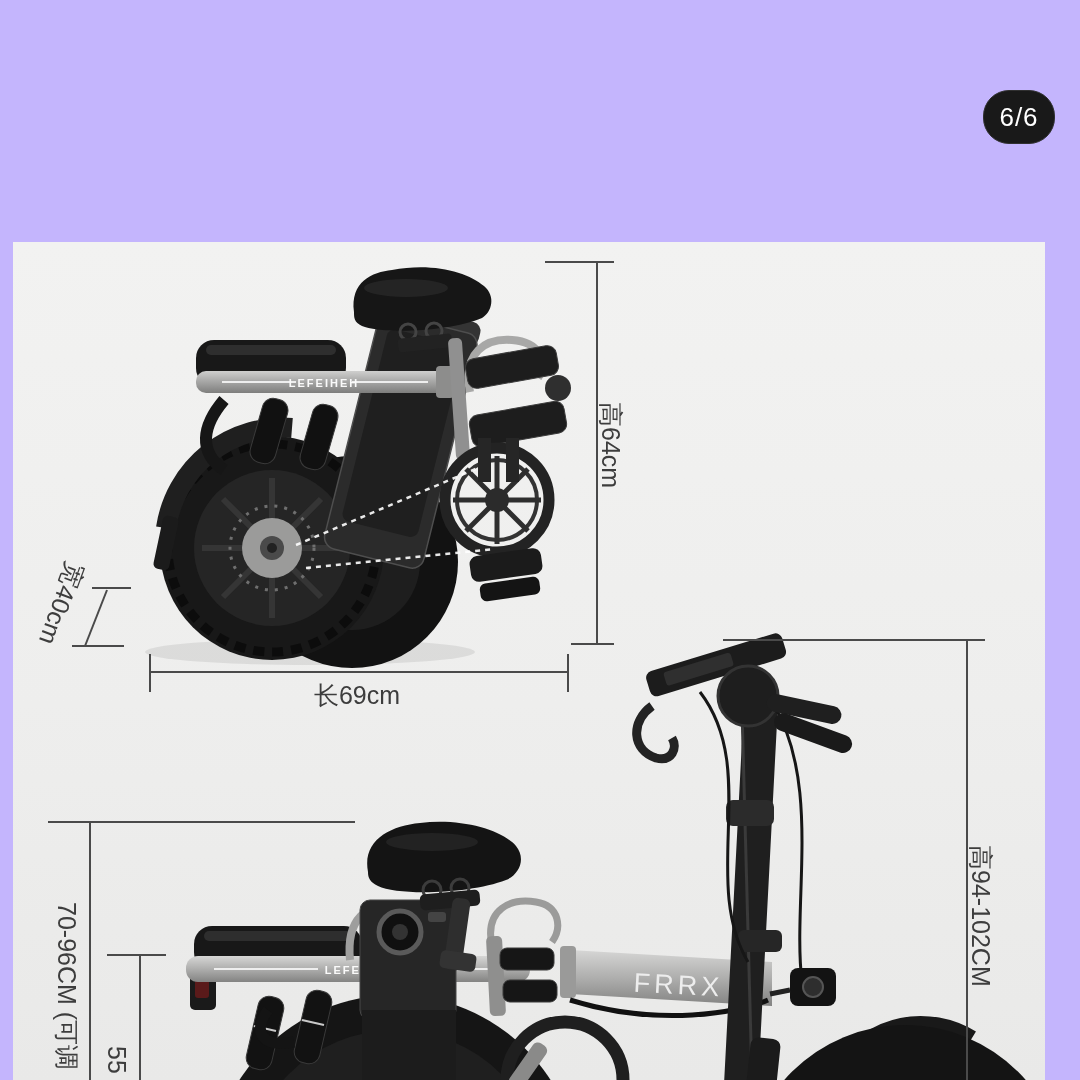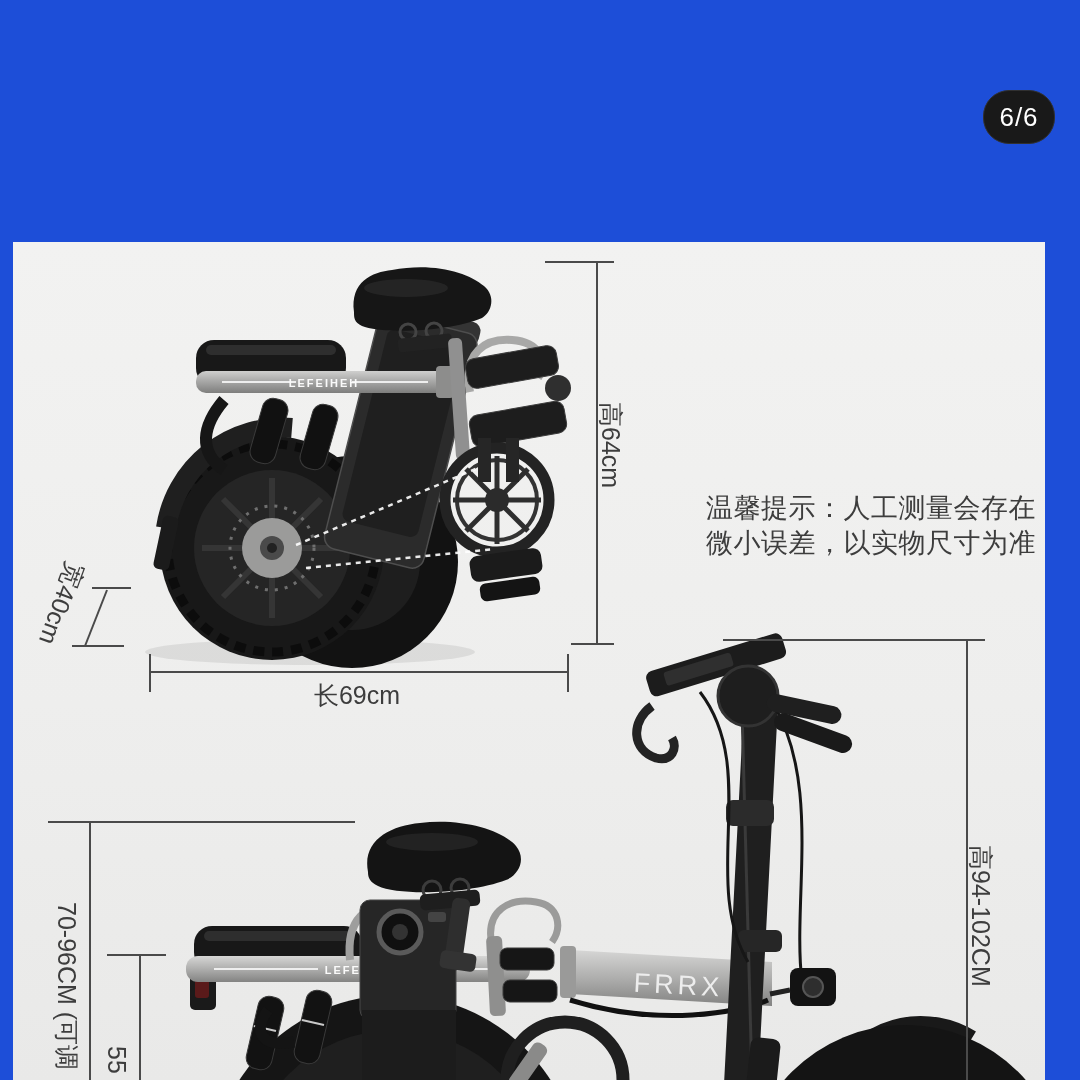--- a/index.html
+++ b/index.html
@@ -1,16 +1,16 @@
 <!DOCTYPE html>
 <html><head>
 <meta charset="utf-8">
 <style>
   html,body{margin:0;padding:0;background:#000;}
-  .screen{position:relative;width:1080px;height:1080px;background:#1d4ed8;overflow:hidden;
+  .screen{position:relative;width:1080px;height:1080px;background:#c4b5fd;overflow:hidden;
           font-family:"Liberation Sans",sans-serif;}
   .badge{position:absolute;left:983px;top:90px;width:70px;height:52px;border-radius:26px;
          background:#191919;border:1.5px solid #303030;display:flex;align-items:center;
          justify-content:center;color:#fff;font-size:26px;letter-spacing:1px;}
   .panel{position:absolute;left:13px;top:242px;width:1032px;height:838px;overflow:hidden;
          background:linear-gradient(180deg,#f2f2f1 0%,#eeeeed 55%,#e9e9e8 100%);}
   .notice{position:absolute;left:693px;top:249px;width:330px;color:#3d3d3d;font-size:27px;
           line-height:35px;font-weight:500;letter-spacing:.5px;}
   svg.diagram{position:absolute;left:0;top:0;}
   .dim{stroke:#4a4a4a;stroke-width:2;}
@@ -21,24 +21,20 @@
 <body>
 
 <div class="screen">
 
   <div class="badge">
     <span>6/6</span>
   </div>
 
   <div class="panel">
 
-    <div class="notice">
-      <div>温馨提示：人工测量会存在</div>
-      <div>微小误差，以实物尺寸为准</div>
-    </div>
 
     <svg class="diagram" width="1032" height="838" viewBox="13 242 1032 838" xmlns="http://www.w3.org/2000/svg">
       <defs>
         <linearGradient id="silverH" x1="0" y1="0" x2="0" y2="1">
           <stop offset="0" stop-color="#cfcfce"></stop>
             <stop offset=".45" stop-color="#a9a9a8"></stop>
             <stop offset="1" stop-color="#7e7e7d"></stop>
         </linearGradient>
         <linearGradient id="silverH2" x1="0" y1="0" x2="0" y2="1">
           <stop offset="0" stop-color="#d6d6d5"></stop>

